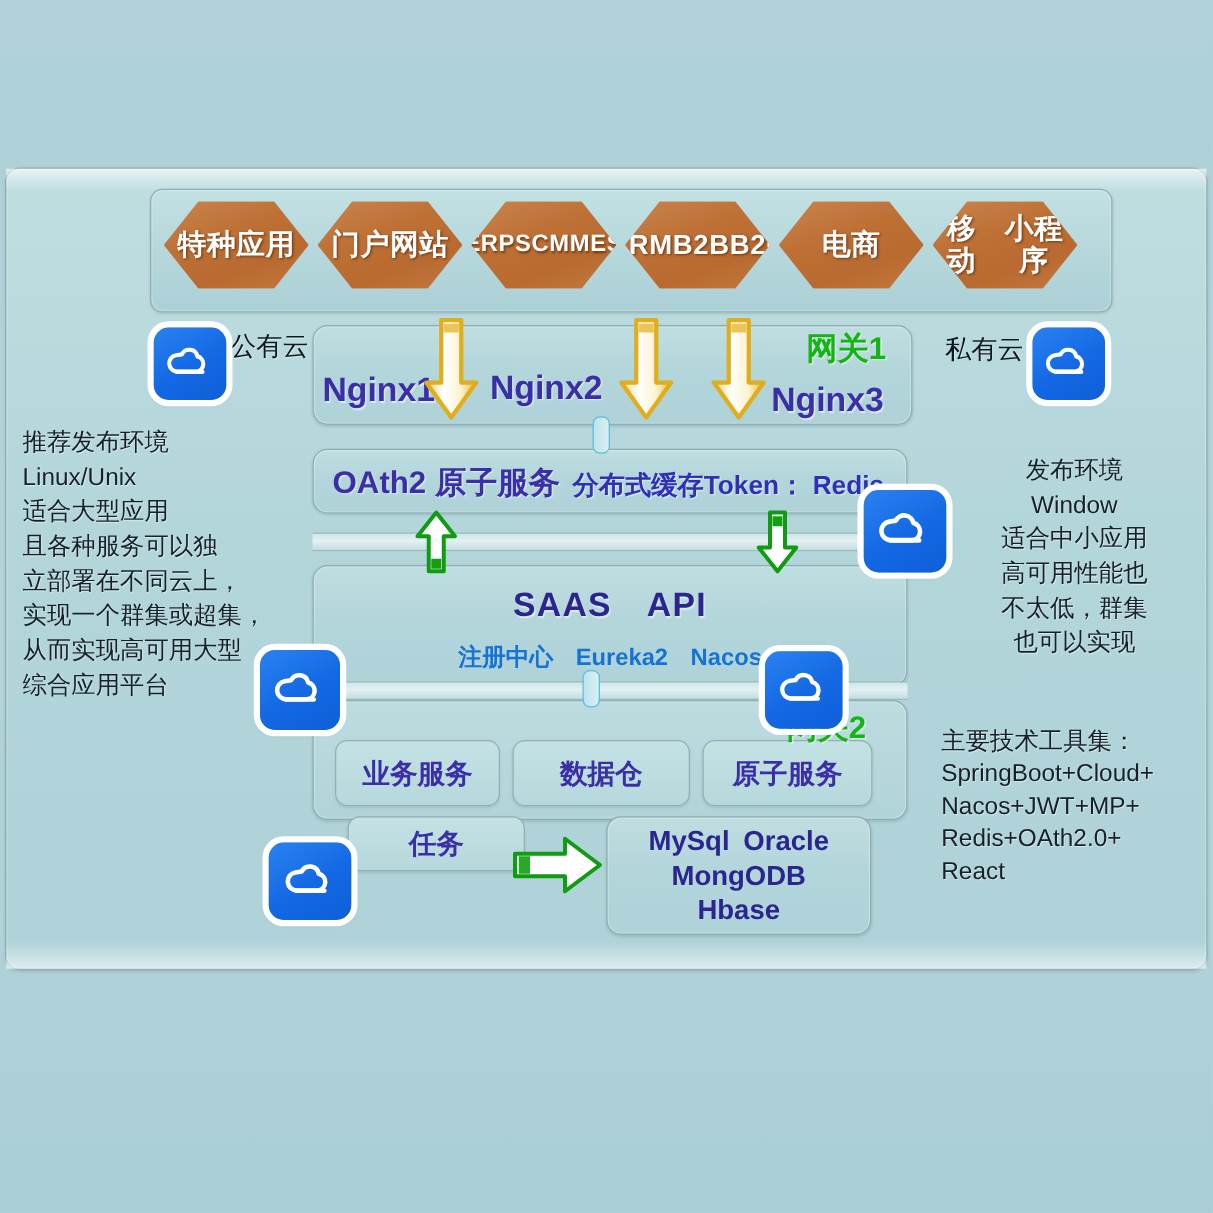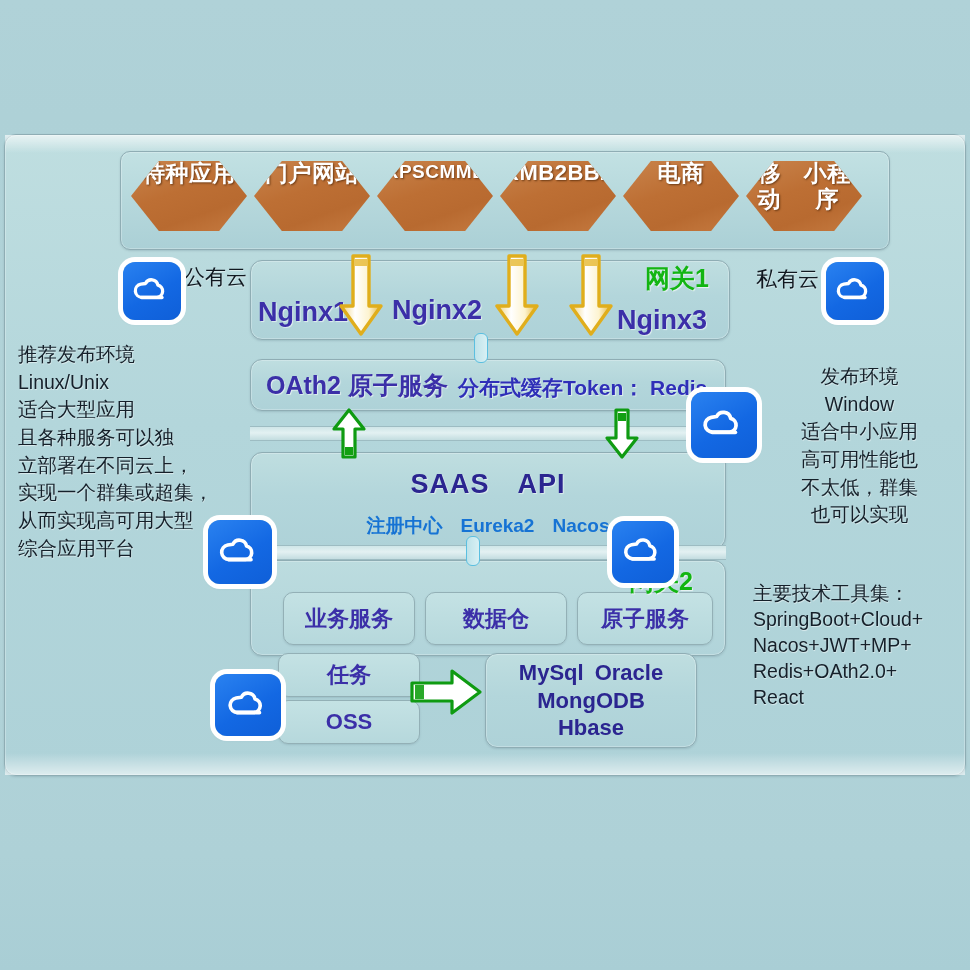--- a/index.html
+++ b/index.html
@@ -63,20 +63,21 @@
   }
   .hex {
     position: absolute;
     top: 9px;
     width: 116px;
     height: 70px;
     background: linear-gradient(160deg, #c9844c 0%, #bd6f34 42%, #b86a30 70%, #c57a40 100%);
     -webkit-clip-path: polygon(24% 0%, 76% 0%, 100% 50%, 76% 100%, 24% 100%, 0% 50%);
     clip-path: polygon(24% 0%, 76% 0%, 100% 50%, 76% 100%, 24% 100%, 0% 50%);
     display: flex;
+    align-items: center;
     justify-content: center;
     text-align: center;
     color: #ffffff;
     font-weight: bold;
     line-height: 1.12;
     text-shadow: 1px 1px 2px rgba(80,40,10,0.75);
     letter-spacing: 0.5px;
   }
   .hex.cn { font-size: 23px; }
   .hex.en3 { font-size: 19px; }
@@ -174,21 +175,20 @@
     top: 592px;
     height: 53px;
     border: 1.6px solid #93b0b6;
     border-radius: 10px;
     background: linear-gradient(180deg, #c4e2e4 0%, #b6d8dc 100%);
     display: flex; align-items: center; justify-content: center;
     color: #3b2fa8;
     font-weight: bold;
     font-size: 22px;
     box-shadow: 0 1px 2px rgba(90,120,130,0.22);
-    margin-left: 15px;
   }
   #svc-biz  { left: 268px; width: 132px; }
   #svc-ware { left: 410px; width: 142px; }
   #svc-atom { left: 562px; width: 136px; }
 
   .task-box {
     position: absolute;
     box-sizing: border-box;
     left: 278px;
     width: 142px;
@@ -383,21 +383,20 @@
 
   <div class="hbar" style="left:250px; top:545px; width:476px;"></div>
   <div class="connector" style="left:466px; top:536px;"></div>
 
   <div class="rbox" id="svc-wrap"></div>
   <div class="svc-box" id="svc-biz">业务服务</div>
   <div class="svc-box" id="svc-ware">数据仓</div>
   <div class="svc-box" id="svc-atom">原子服务</div>
 
   <div class="task-box" id="task-job">任务</div>
-  <div class="task-box" id="task-oss">OSS</div>
 
   <div class="arrow" style="left:408px; top:663px;">
     <svg width="76" height="58" viewBox="0 0 76 58">
       <path d="M4,20 L44,20 L44,8 L72,29 L44,50 L44,38 L4,38 Z" fill="#ffffff" stroke="#0f9b12" stroke-width="3.2" stroke-linejoin="round"></path>
       <rect x="7" y="22" width="9" height="14" fill="#12a012" opacity="0.9"></rect>
     </svg>
   </div>
 
   <div class="rbox" id="db-box">
     <div>MySql Oracle</div>

